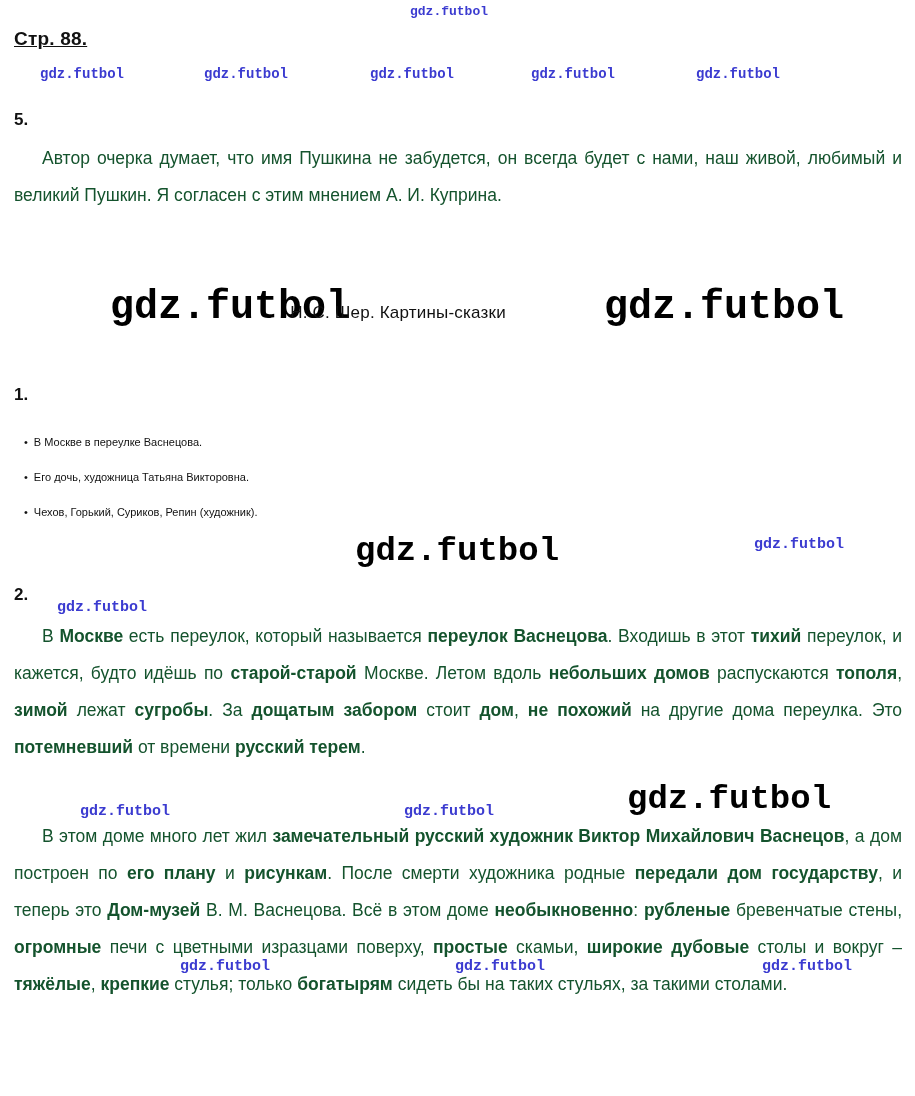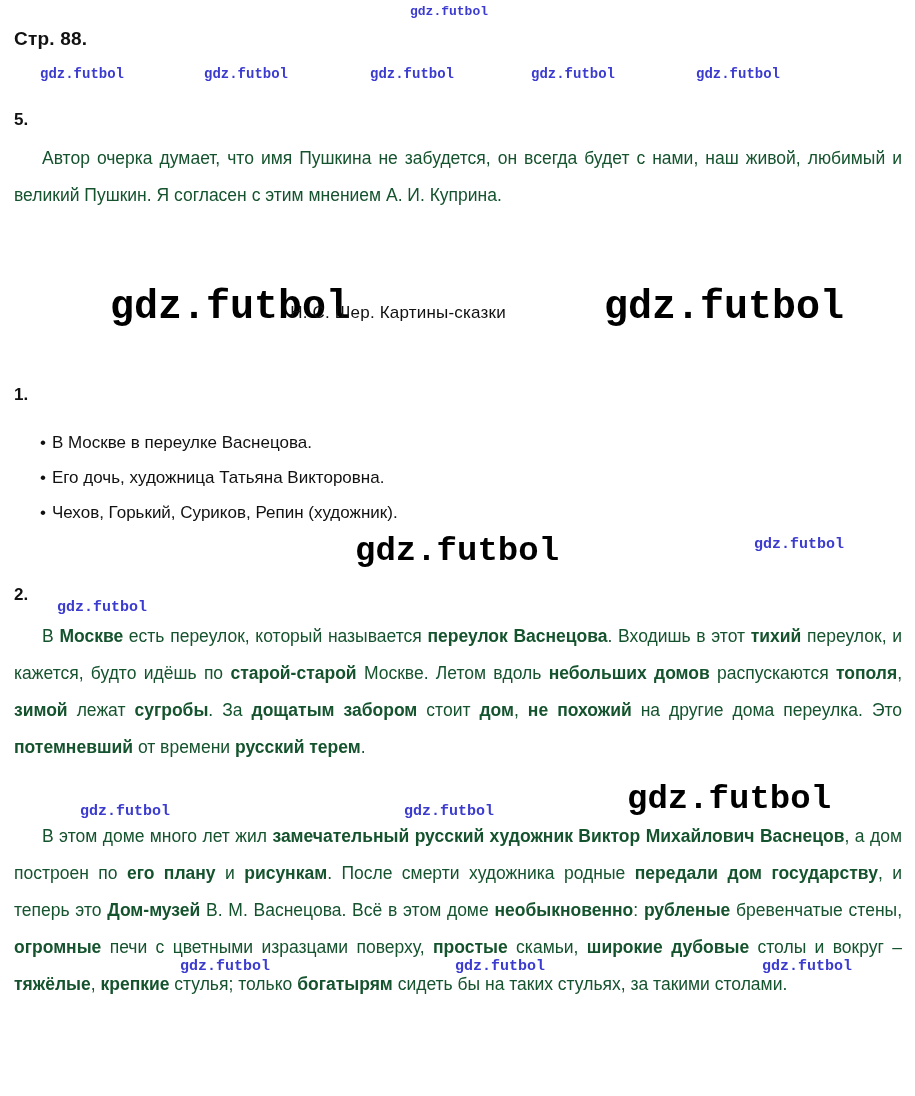--- a/index.html
+++ b/index.html
@@ -38,20 +38,21 @@
   .wm.blue-top { color: #3b3bd0; font-size: 13px; }
 
   
   .page-head {
     position: absolute;
     left: 14px;
     top: 28px;
     font-size: 19px;
     font-weight: bold;
     letter-spacing: .2px;
+    text-decoration: underline;
   }
 
   .num {
     position: absolute;
     left: 14px;
     font-size: 17px;
     font-weight: bold;
   }
 
   .para {
@@ -70,22 +71,22 @@
     left: 0;
     width: 796px;
     text-align: center;
     font-size: 17px;
     font-weight: normal;
     letter-spacing: .2px;
   }
 
   .bullets {
     position: absolute;
-    left: 40px;
-    font-size: 17px;
+    left: 24px;
+    font-size: 11px;
     line-height: 35px;
   }
   .bullets .li { white-space: nowrap; }
   .bullets .dot { margin-right: 6px; }
 </style>
 </head>
 <body>
 
 <div class="page">
 

